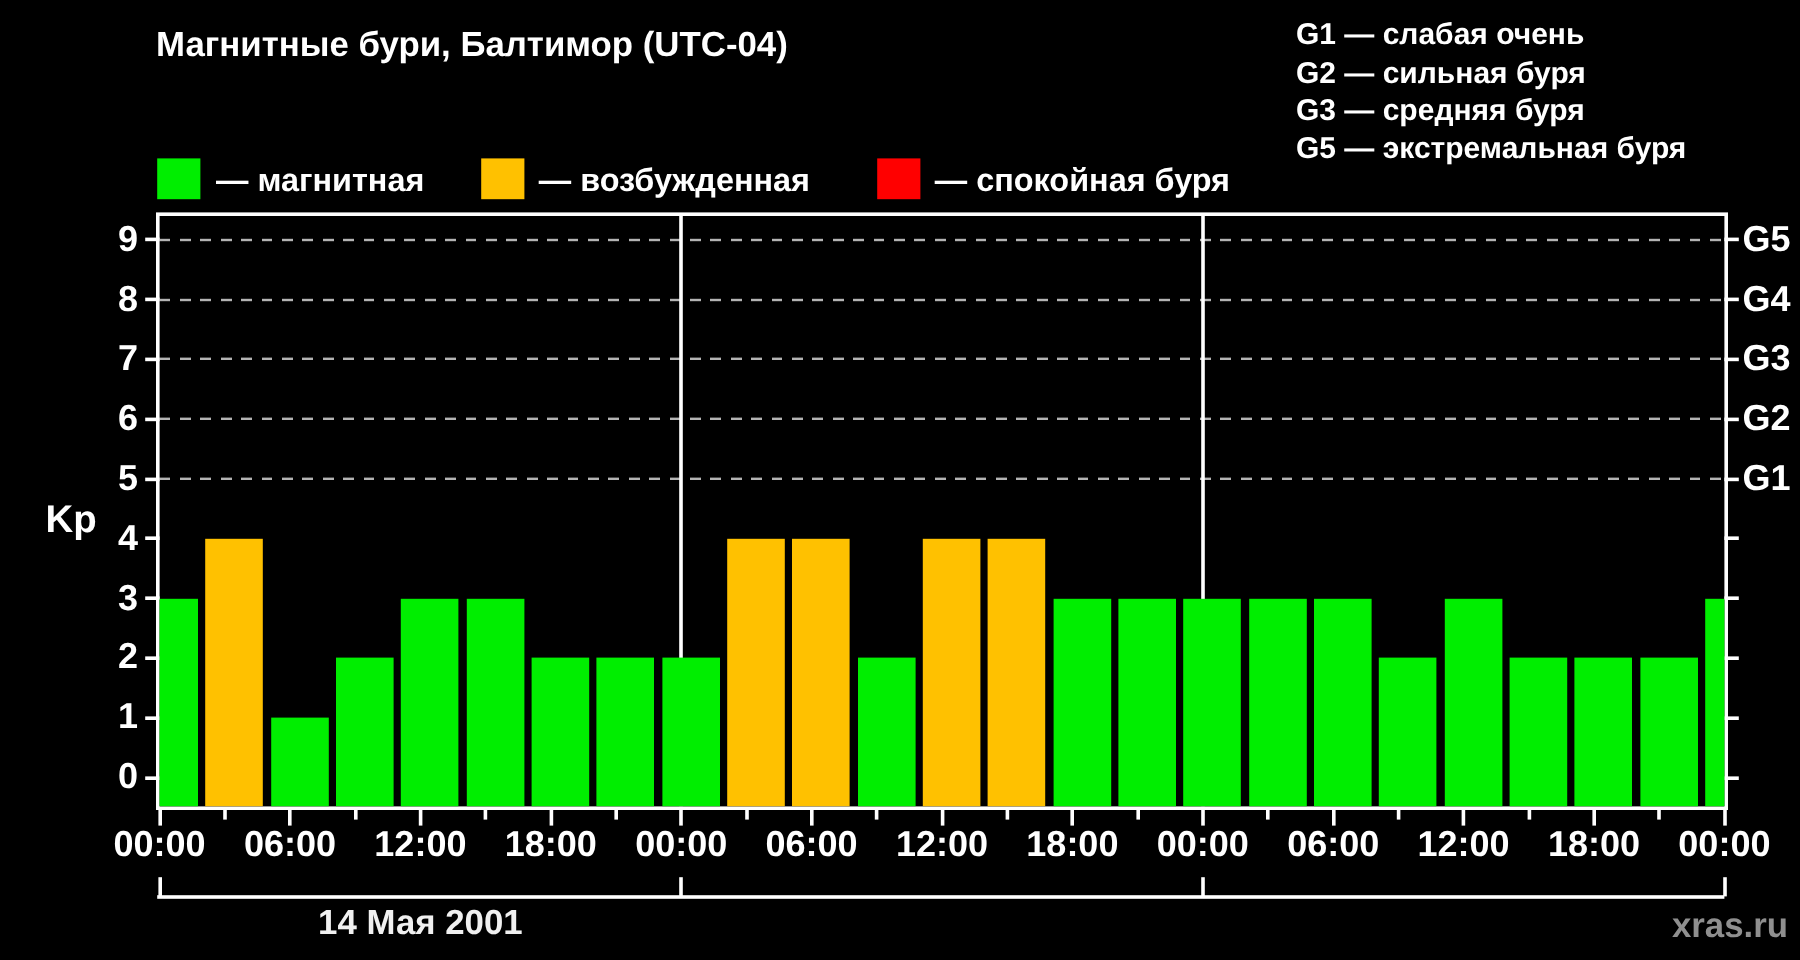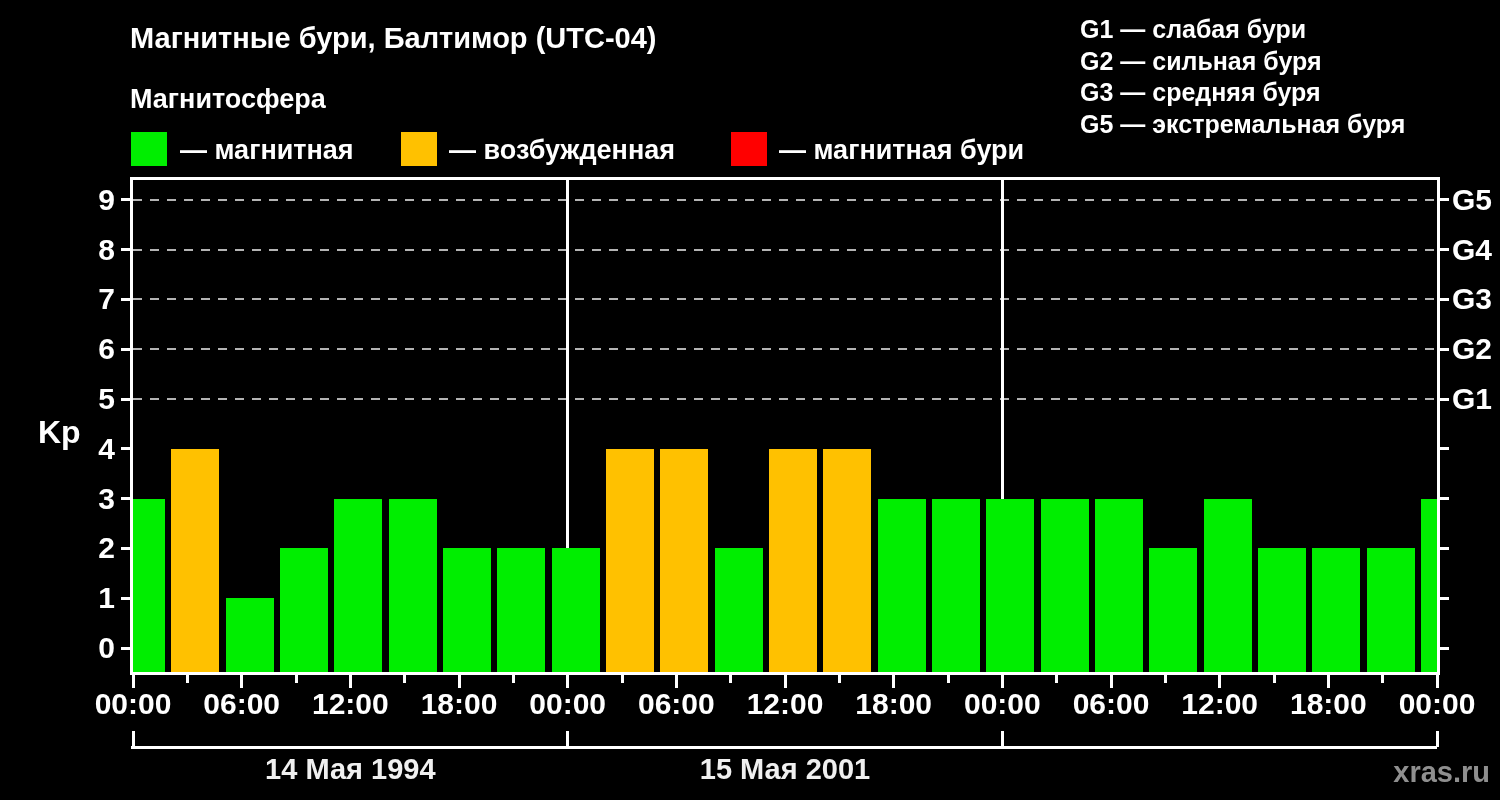--- a/index.html
+++ b/index.html
@@ -29,33 +29,32 @@
   .dtick{width:3px;height:16px;top:731px;background:#fff;}
   .dlab{width:340px;text-align:center;font-size:29px;top:753px;color:#f0f0f0;white-space:nowrap;}
   #watermark{right:10px;top:756px;font-size:29px;color:#8f8f8f;}
 </style>
 </head>
 <body>
 
 <div id="stage">
 
   <div id="title" class="abs">Магнитные бури, Балтимор (UTC-04)</div>
-  <div id="subtitle" class="abs">Магнитосфера</div>
 
   <div>
     <div class="abs swatch" style="left: 131px; background: rgb(0, 238, 0);"></div>
     <div class="abs leg-label" style="left:180px">— магнитная</div>
     <div class="abs swatch" style="left: 401px; background: rgb(255, 193, 0);"></div>
     <div class="abs leg-label" style="left:449px">— возбужденная</div>
     <div class="abs swatch" style="left: 731px; background: rgb(255, 0, 0);"></div>
-    <div class="abs leg-label" style="left:779px">— магнитная бури</div>
+    <div class="abs leg-label" style="left:779px">— спокойная буря</div>
   </div>
 
   <div id="g-legend" class="abs">
-    <div>G1 — слабая бури</div>
+    <div>G1 — слабая очень</div>
     <div>G2 — сильная буря</div>
     <div>G3 — средняя буря</div>
     <div>G5 — экстремальная буря</div>
   </div>
 
   <div id="kp-title" class="abs">Kp</div>
 
   <div id="plot" class="abs">
       <div class="abs gridline" style="top: 218px;"></div>
       <div class="abs gridline" style="top: 168.2px;"></div>
@@ -163,15 +162,14 @@
     <div class="abs xtick" style="left: 1272.5px; top: 675px; height: 8px;"></div>
     <div class="abs xtick" style="left: 1326.83px; top: 675px; height: 13px;"></div>
     <div class="abs xlab" style="left: 1273.33px;">18:00</div>
     <div class="abs xtick" style="left: 1381.17px; top: 675px; height: 8px;"></div>
     <div class="abs xtick" style="left: 1435.5px; top: 675px; height: 13px;"></div>
     <div class="abs xlab" style="left: 1382px;">00:00</div>
     <div class="abs dtick" style="left: 131.5px;"></div>
     <div class="abs dtick" style="left: 566.167px;"></div>
     <div class="abs dtick" style="left: 1000.83px;"></div>
     <div class="abs dtick" style="left: 1435.5px;"></div>
-    <div class="abs dlab" style="left: 180.333px;">14 Мая 1994</div>
-    <div class="abs dlab" style="left: 615px;">15 Мая 2001</div>
+    <div class="abs dlab" style="left: 180.333px;">14 Мая 2001</div>
   </div>
 
 </body></html>

